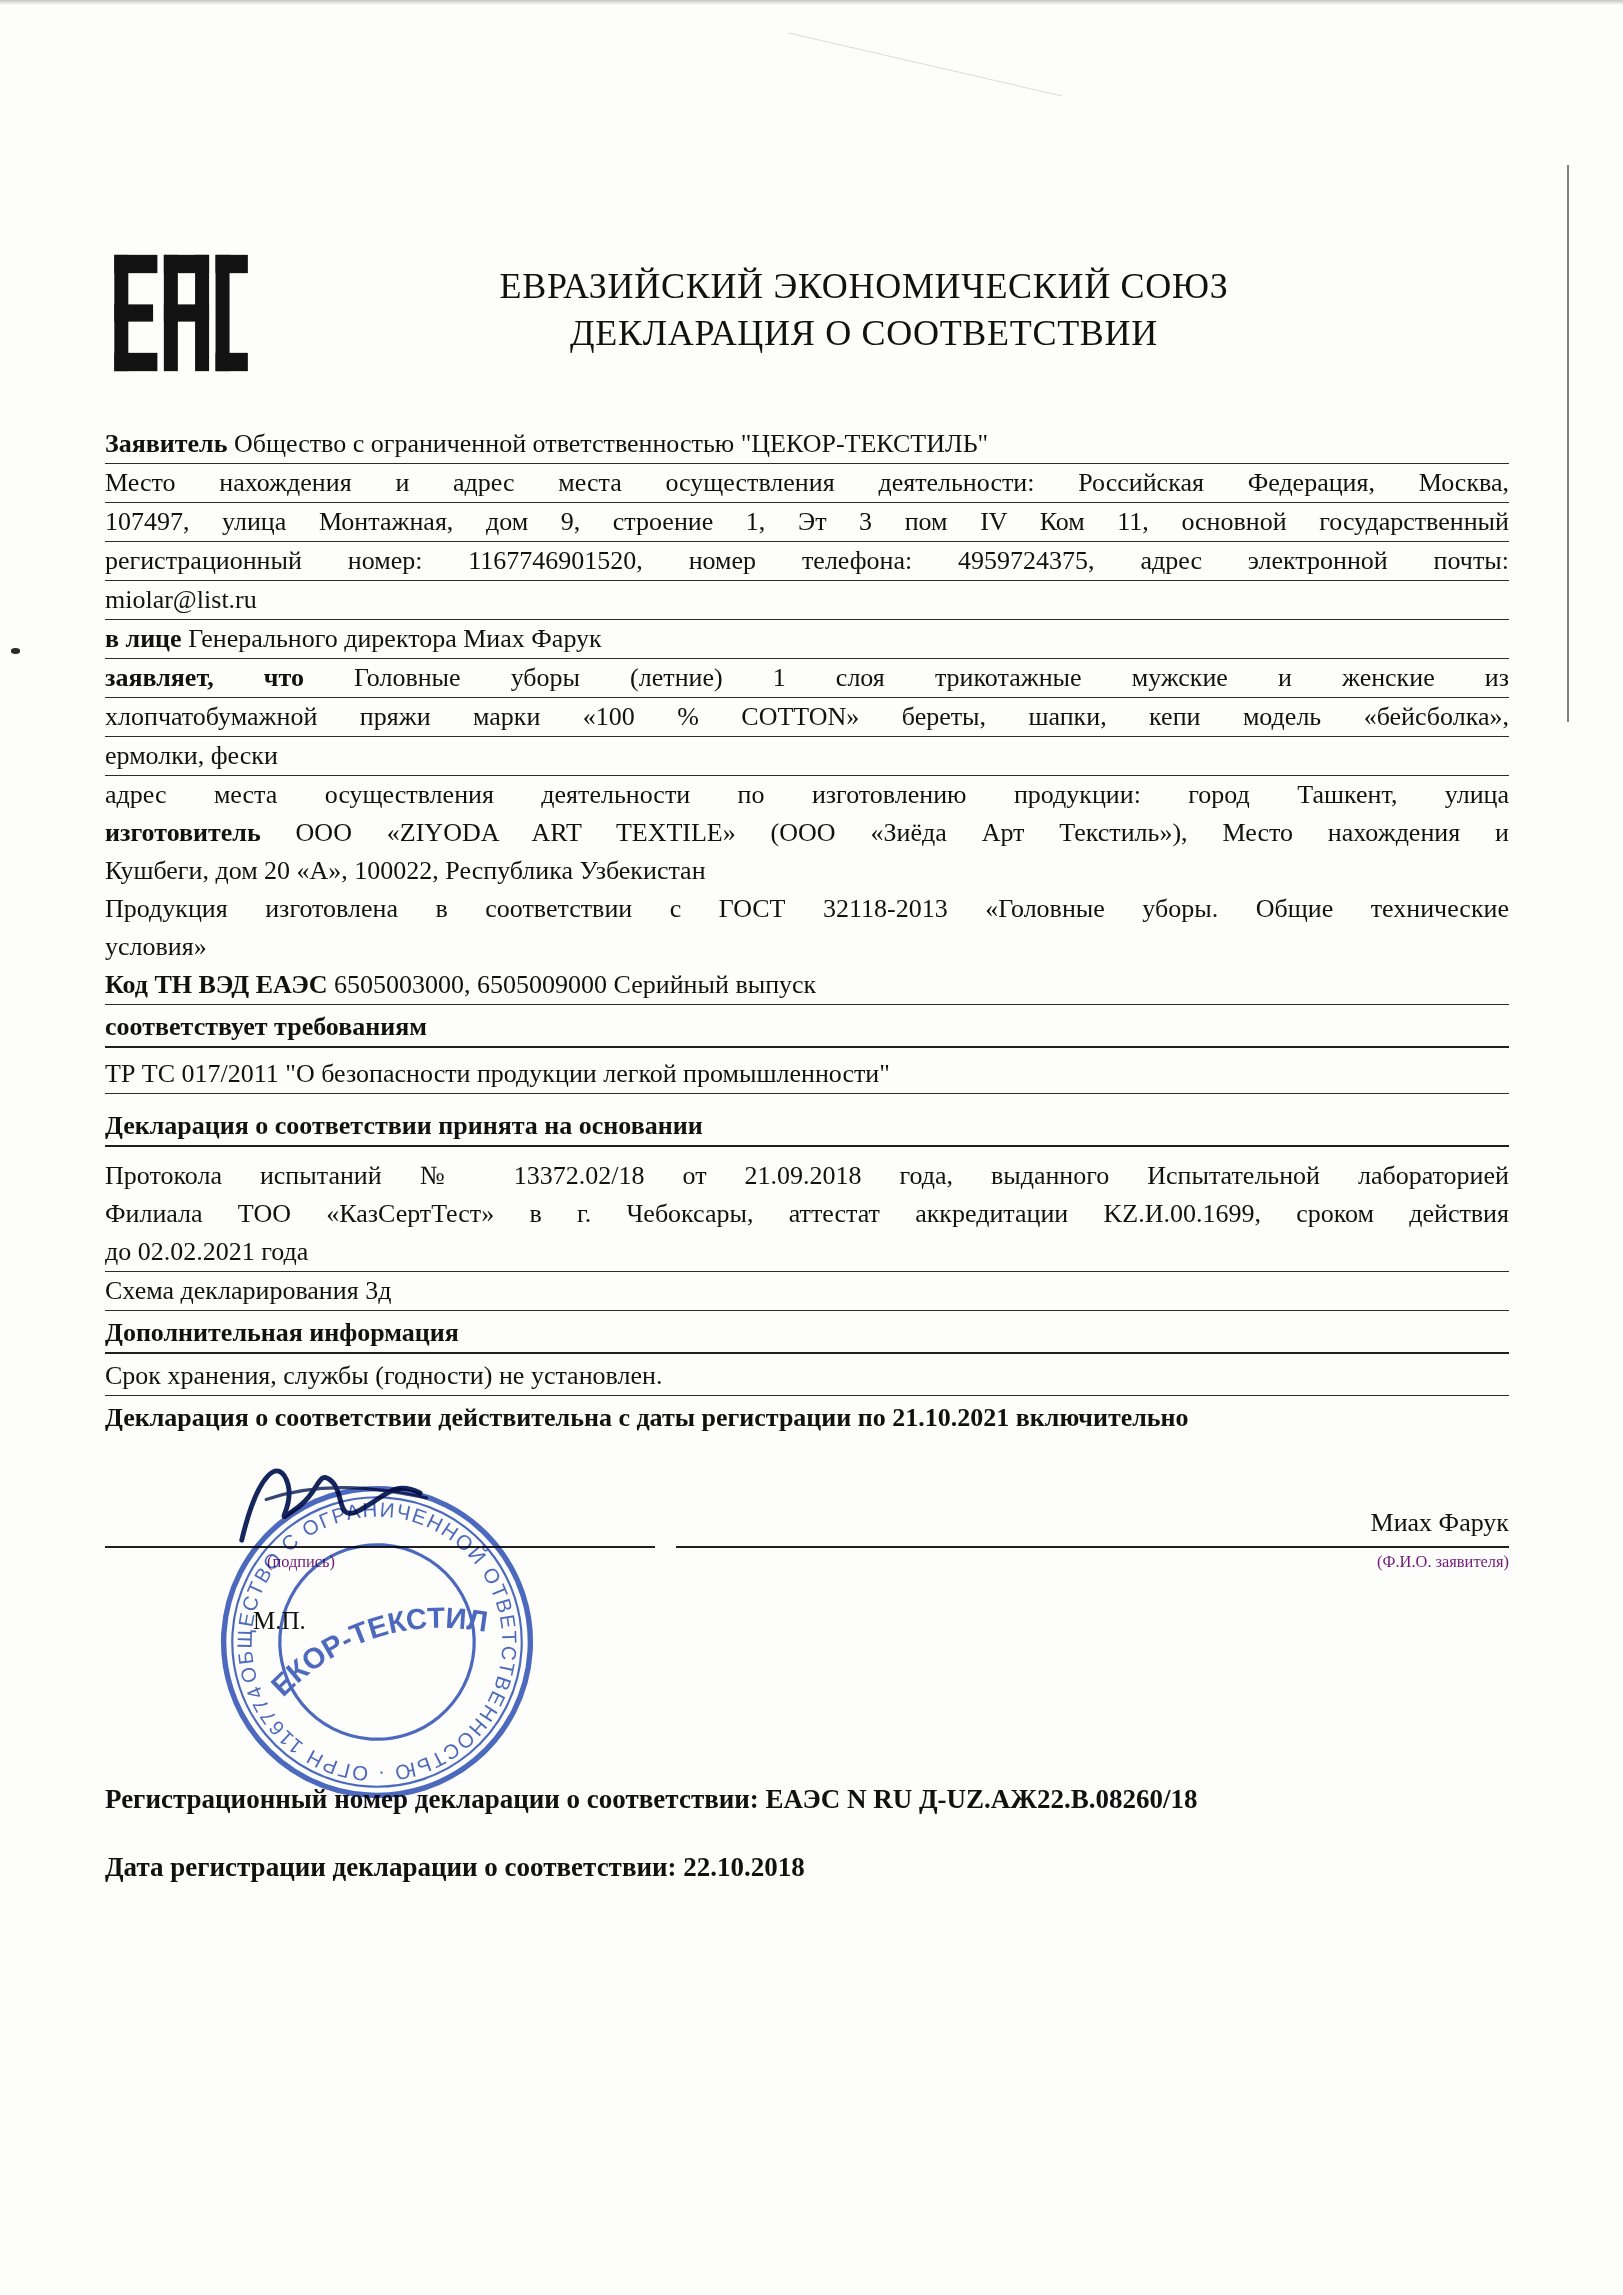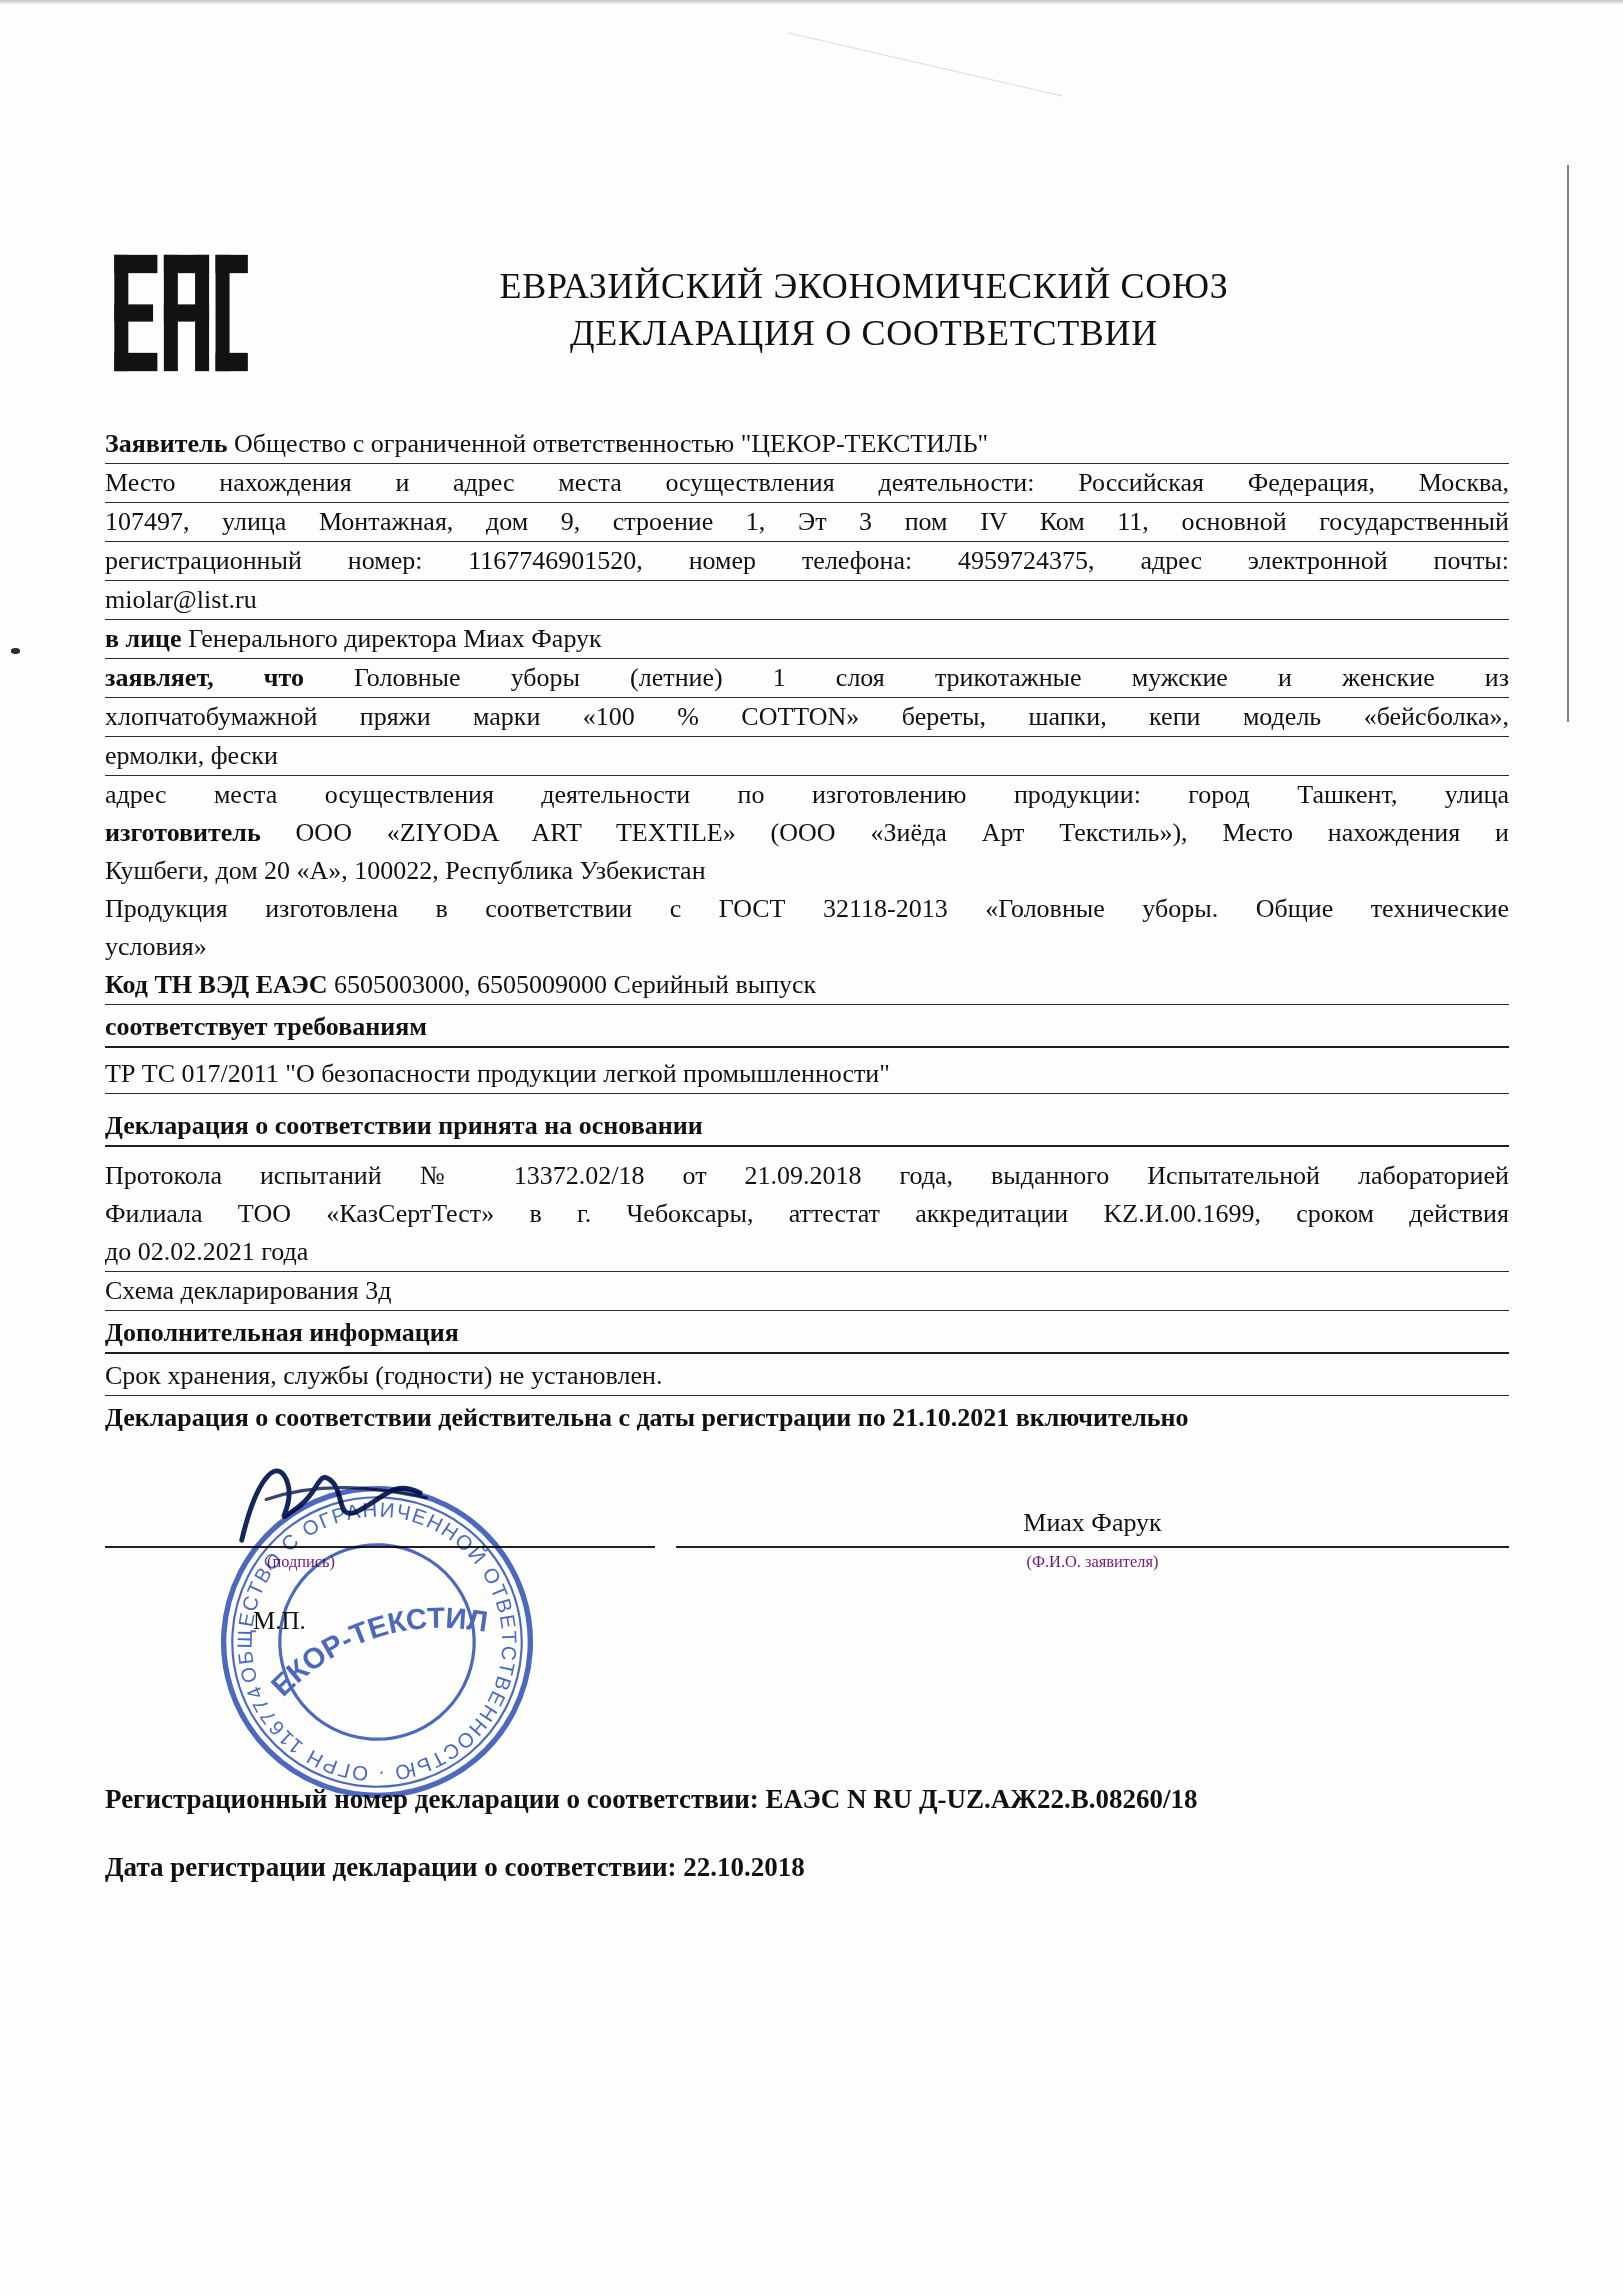--- a/index.html
+++ b/index.html
@@ -22,21 +22,21 @@
   .content{position:absolute;left:105px;right:114px;top:425px;font-size:26px}
   .line{line-height:38px;min-height:38px;white-space:nowrap;overflow:visible}
   .u{border-bottom:1.3px solid #2b2b2b}
   .u3{border-bottom:2px solid #1f1f1f}
   .b{font-weight:bold}
   .j{text-align:justify;text-align-last:justify}
   .mt6{margin-top:3px}.mt10{margin-top:6.5px}.mt16{margin-top:10.5px}.mt20{margin-top:13px}
 
   .sig-row{position:absolute;left:105px;top:1499px;right:114px;display:flex;gap:21px}
   .sig-col-left{width:550px;position:relative}
-  .sig-col-right{flex:1;position:relative;text-align:center}
+  .sig-col-right{flex:1;position:relative;text-align:right}
   .sig-space{height:47px;position:relative}
   .sig-name{font-size:26px;line-height:47px}
   .sig-line{border-top:2px solid #1f1f1f}
   .sig-caption{font-size:16.4px;color:#701a75;margin-top:3.9px}
   .sig-caption.cap-left{text-align:left;padding-left:162px}
   .signature-svg{position:absolute;left:98px;bottom:-17px;width:281px;height:114px}
 
   .mp{position:absolute;left:253px;top:1607px;font-size:25px}
 
   .stamp{position:absolute;left:215px;top:1480px;width:324px;height:324px;color:#2a4db4;

